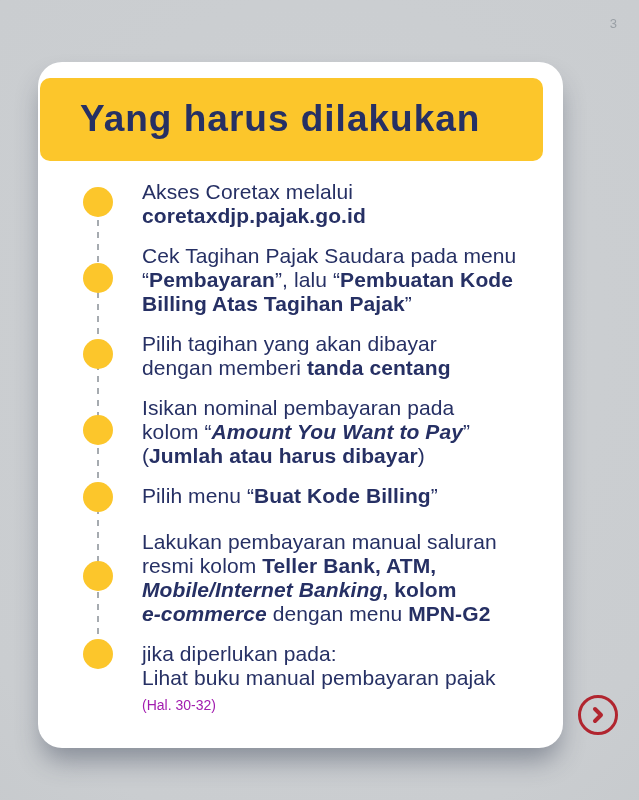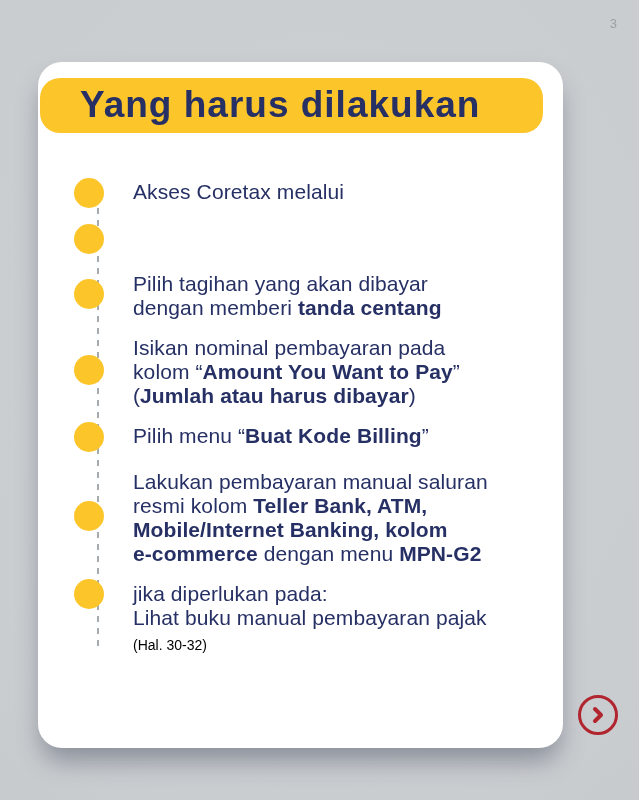--- a/index.html
+++ b/index.html
@@ -27,40 +27,40 @@
 
   .card{
     position:absolute;left:38px;top:62px;
     width:525px;height:686px;
     background:#ffffff;border-radius:24px;
     box-shadow:0 16px 26px -4px rgba(42,52,74,.42);
   }
 
   .header-band{
     position:absolute;left:2px;top:16px;
-    width:503px;height:55px;
+    width:503px;height:83px;
     background:var(--accent-yellow);
-    border-radius:20px;
+    border-radius:10px;
     display:flex;align-items:center;
     padding-left:40px;
   }
   .page-title{
     font-size:37px;font-weight:bold;letter-spacing:1px;
     color:var(--navy);padding-bottom:2px;
   }
 
   .connector{
     position:absolute;left:59px;top:134px;
     width:2px;height:454px;
     background:repeating-linear-gradient(to bottom, var(--dash) 0 6px, transparent 6px 12px);
   }
 
   .steps{
     position:absolute;left:0;top:118px;right:0;
-    padding-left:36px;
+    padding-left:45px;
   }
   .step{
     display:flex;
     margin-bottom:16px;
   }
   .dot-col{
     width:59px;flex:0 0 59px;
     display:flex;align-items:center;
   }
   .dot{
@@ -73,23 +73,23 @@
   .step-last .dot{margin-top:-3px;transform:none;}
 
   .text-col{flex:1;}
   .line{
     font-size:21px;line-height:24px;
     color:var(--navy);
     white-space:nowrap;
     letter-spacing:.1px;
   }
   .line .b{font-weight:bold;}
-  .line .i{}
+  .line .i{font-style:italic;}
   .small-line{line-height:19px;padding-top:3px;}
-  .sm{font-size:14px;letter-spacing:0;color:#000000;}
+  .sm{font-size:14px;letter-spacing:0;color:#a21caf;}
 
   .next-button{
     position:absolute;left:578px;top:695px;
     width:40px;height:40px;border-radius:50%;
     border:3.5px solid var(--button-red);
     background:transparent;
     display:flex;align-items:center;justify-content:center;
     cursor:pointer;padding:0;
   }
   .next-button svg{display:block;}
@@ -108,25 +108,31 @@
 
     <div class="connector"></div>
 
     <div class="steps">
         <div class="step">
           <div class="dot-col">
             <span class="dot"></span>
           </div>
           <div class="text-col">
             <div class="line"><span>Akses Coretax melalui</span></div>
+            <div class="line"><span class="b">coretaxdjp.pajak.go.id</span></div>
           </div>
         </div>
         <div class="step">
           <div class="dot-col">
             <span class="dot"></span>
+          </div>
+          <div class="text-col">
+            <div class="line"><span>Cek Tagihan Pajak Saudara pada menu</span></div>
+            <div class="line"><span>“</span><span class="b">Pembayaran</span><span>”, lalu “</span><span class="b">Pembuatan Kode</span></div>
+            <div class="line"><span class="b">Billing Atas Tagihan Pajak</span><span>”</span></div>
           </div>
         </div>
         <div class="step">
           <div class="dot-col">
             <span class="dot"></span>
           </div>
           <div class="text-col">
             <div class="line"><span>Pilih tagihan yang akan dibayar</span></div>
             <div class="line"><span>dengan memberi </span><span class="b">tanda centang</span></div>
           </div>

